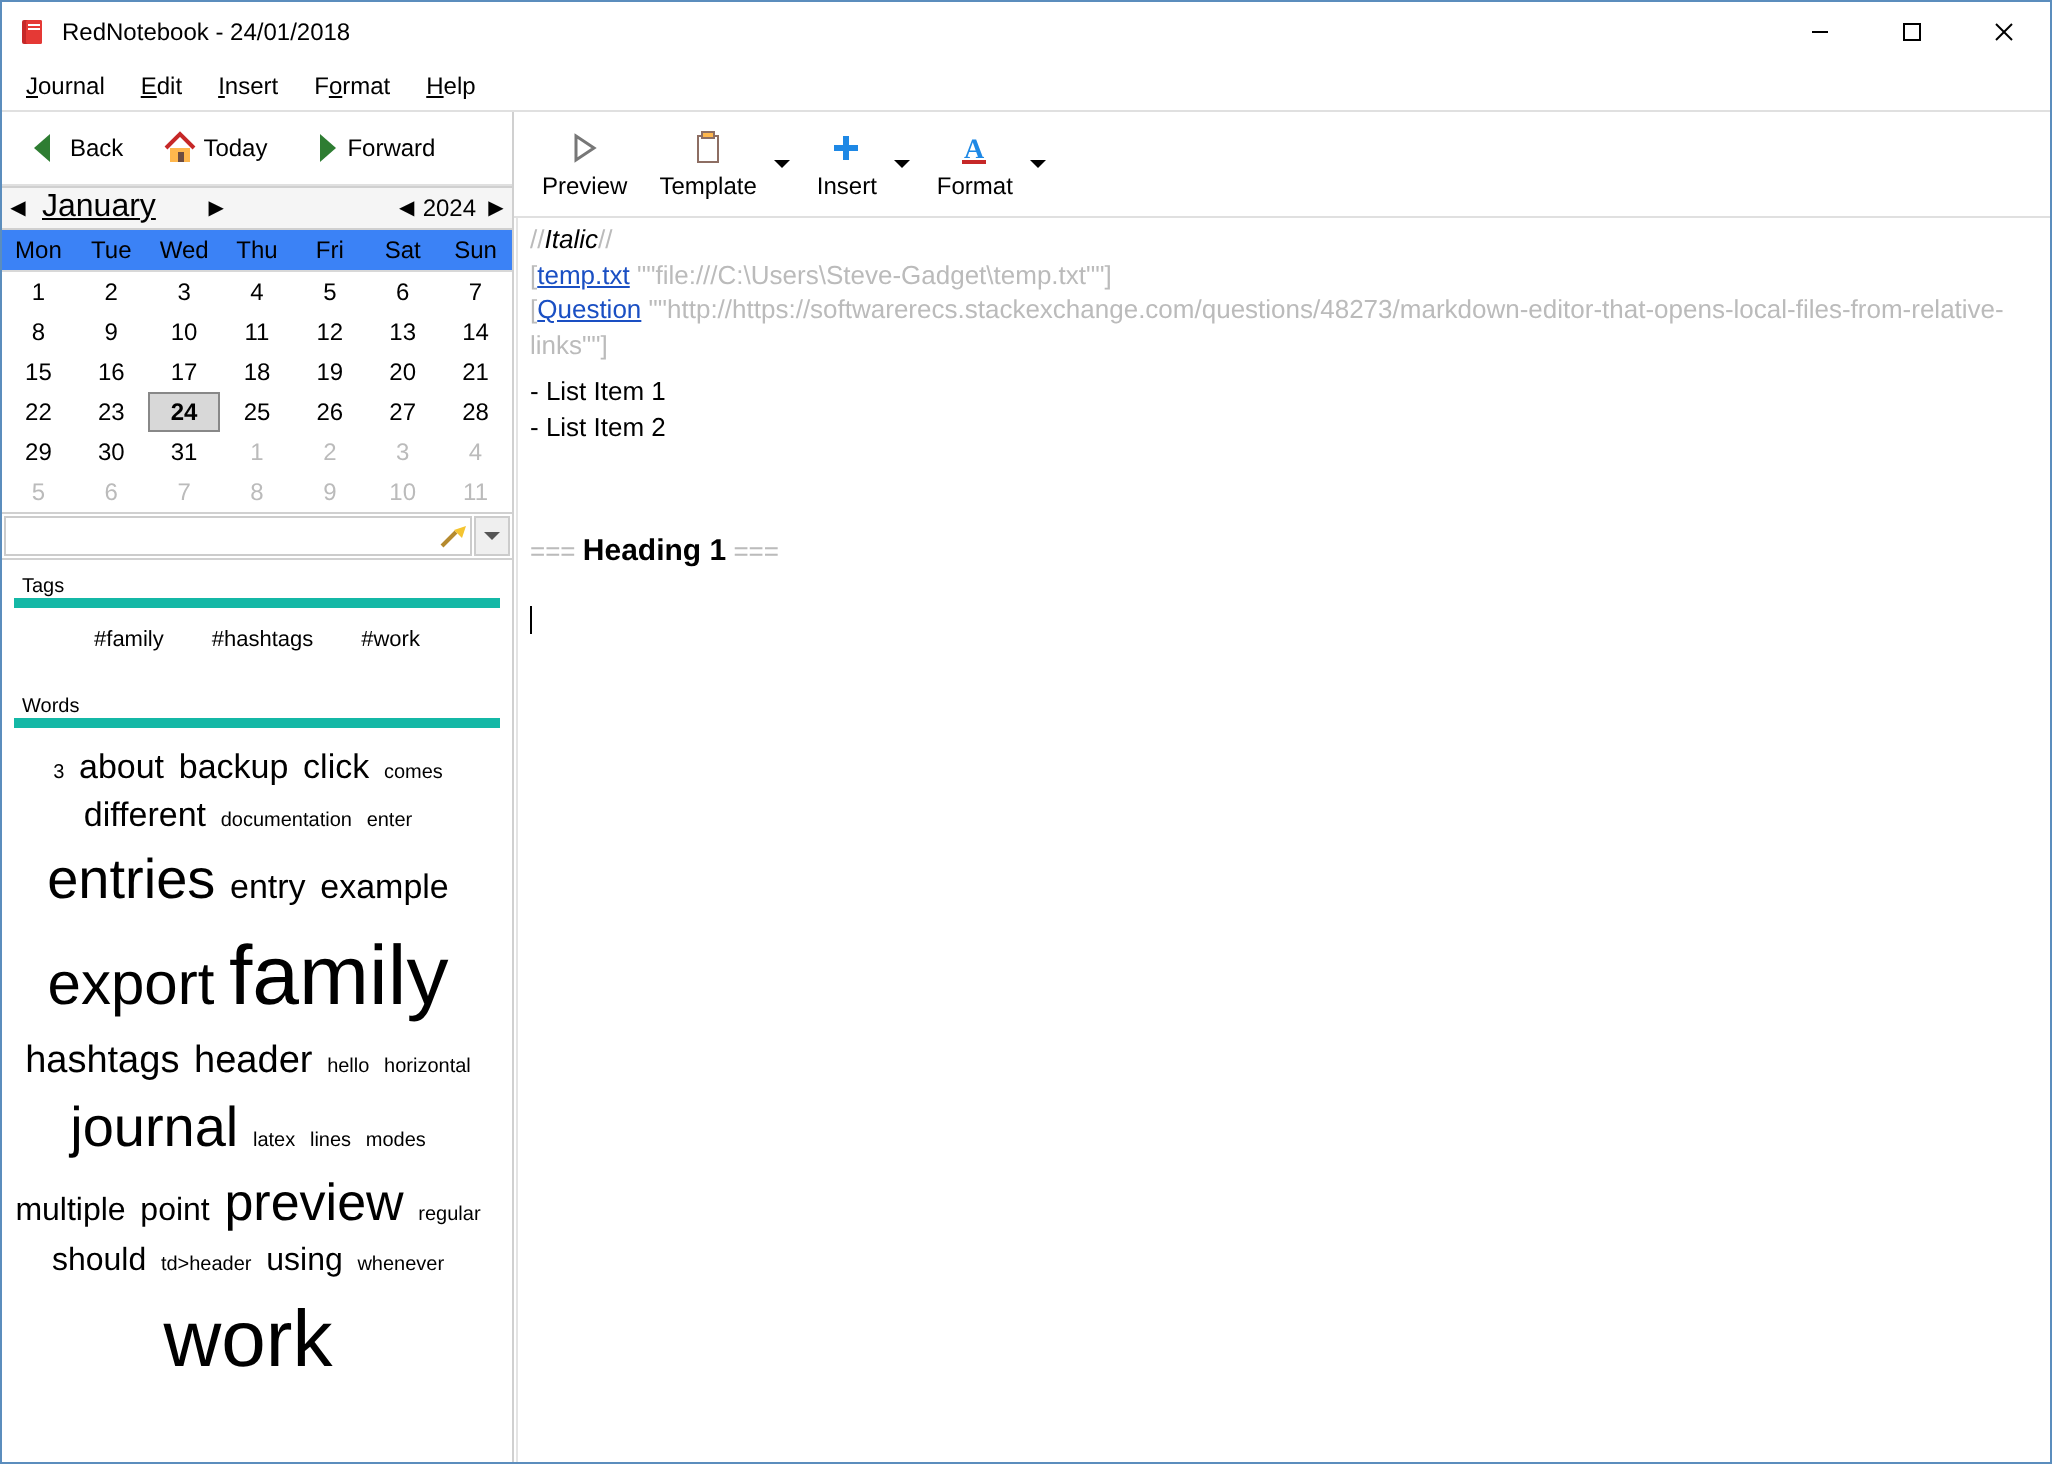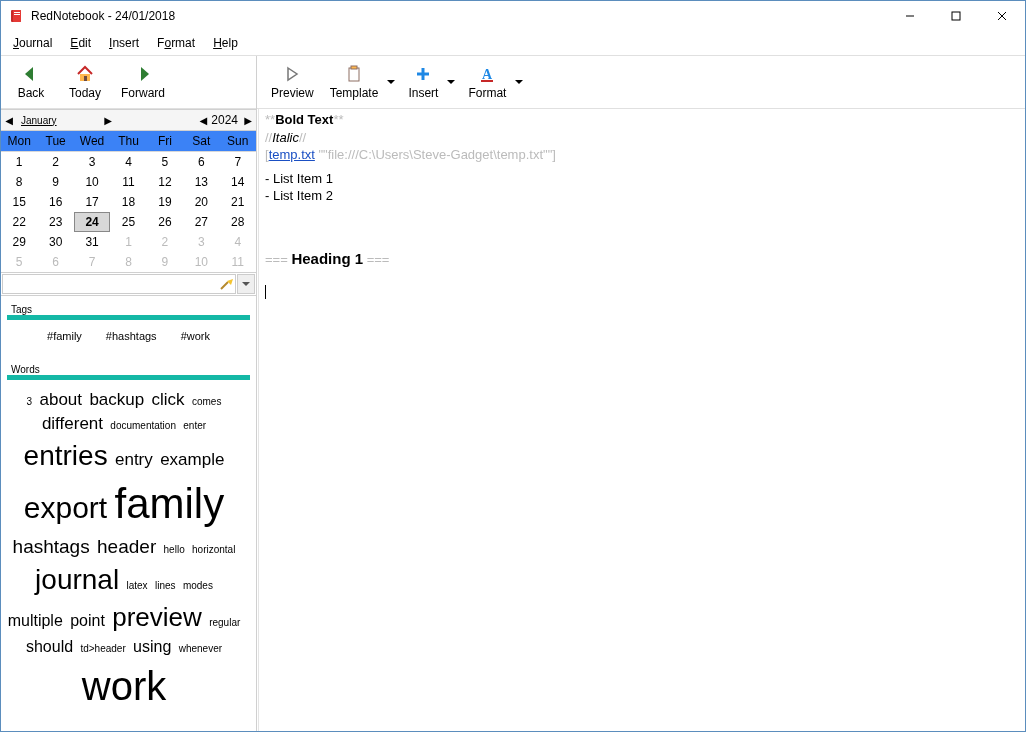--- a/index.html
+++ b/index.html
@@ -67,21 +67,21 @@
     min-width: 0;
   }
   
   .nav-toolbar {
     display: flex;
     gap: 14px;
     padding: 6px 10px 6px 10px;
     border-bottom: 1px solid #e0e0e0;
   }
   .tb-btn {
-    display: flex; flex-direction: column; align-items: center;
+    display: flex; flex-direction: row; align-items: center;
     gap: 2px;
     min-width: 40px;
     padding: 2px 2px;
     text-align: center;
   }
   .tb-btn .lbl { font-size: 12px; }
   .tb-btn svg { width: 20px; height: 20px; }
   
   .editor-toolbar {
     display: flex;
@@ -110,21 +110,21 @@
     align-items: center;
     border-top: 1px solid #d0d0d0;
     border-bottom: 1px solid #d0d0d0;
     height: 22px;
     background: #f5f5f5;
   }
   .mn-arrow {
     width: 16px; text-align: center; font-size: 10px;
     cursor: default;
   }
-  .mn-label { flex: 1; padding-left: 4px; font-size: 10px; text-decoration: underline; }
+  .mn-label { flex: 1; padding-left: 4px; font-size: 16px; text-decoration: underline; }
   .mn-year { padding-right: 2px; font-size: 12px; }
   
   .cal {
     display: grid;
     grid-template-columns: repeat(7, 1fr);
     font-size: 12px;
   }
   .cal .hd {
     text-align: center;
     padding: 3px 0;
@@ -407,23 +407,23 @@
               <text x="10" y="15" text-anchor="middle" font-size="14" font-weight="bold" fill="#1e88e5" font-family="Georgia">A</text>
               <line x1="4" y1="17" x2="16" y2="17" stroke="#c62828" stroke-width="2"></line>
             </svg>
             <span class="lbl">Format</span>
           </div>
           <div class="dd-caret"></div>
         </div>
       </div>
 
       <div class="editor">
-        <div><span class="tok-gray">**</span><span class="tok-bold">Bold Text</span><span class="tok-gray">**</span></div>
         <div><span class="tok-gray">//</span><span class="tok-italic">Italic</span><span class="tok-gray">//</span></div>
         <div><span class="tok-gray">[</span><span class="tok-link">temp.txt</span><span class="tok-gray" id="fix-l1"> ""file:///C:\Users\Steve-Gadget\temp.txt""]</span></div>
+        <div><span class="tok-gray">[</span><span class="tok-link">Question</span><span class="tok-gray" id="fix-l2"> ""http://https://softwarerecs.stackexchange.com/questions/48273/markdown-editor-that-opens-local-files-from-relative-links""]</span></div>
         <div style="height:6px"></div>
         <div>- List Item 1</div>
         <div>- List Item 2</div>
         <div style="height:44px"></div>
         <div><span class="tok-gray">=== </span><span class="tok-head">Heading 1</span><span class="tok-gray"> ===</span></div>
         <div style="height:14px"></div>
         <div><span class="cursor"></span></div>
       </div>
     </div>
   </div>

